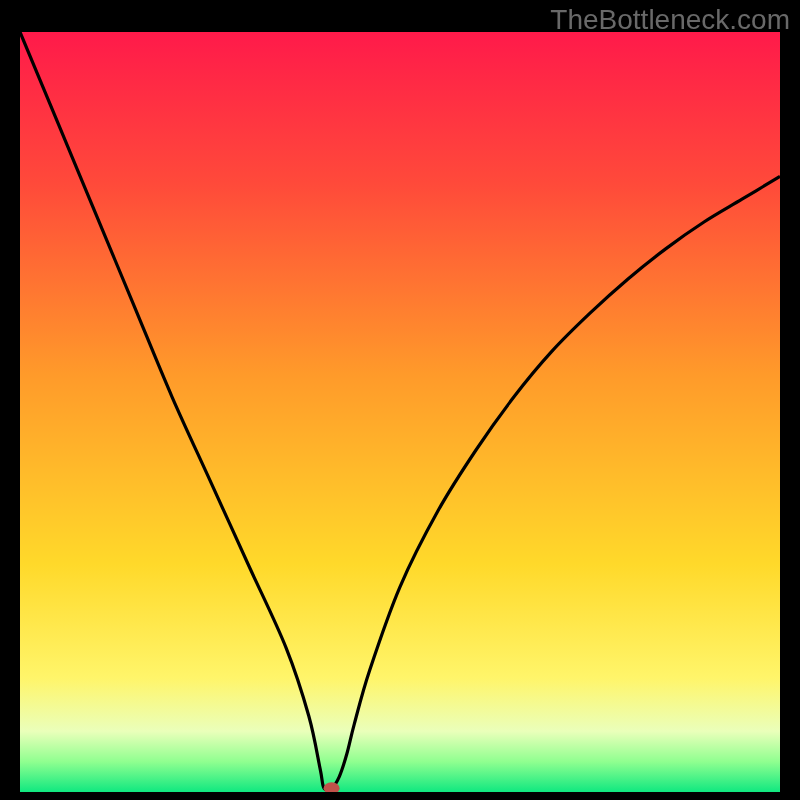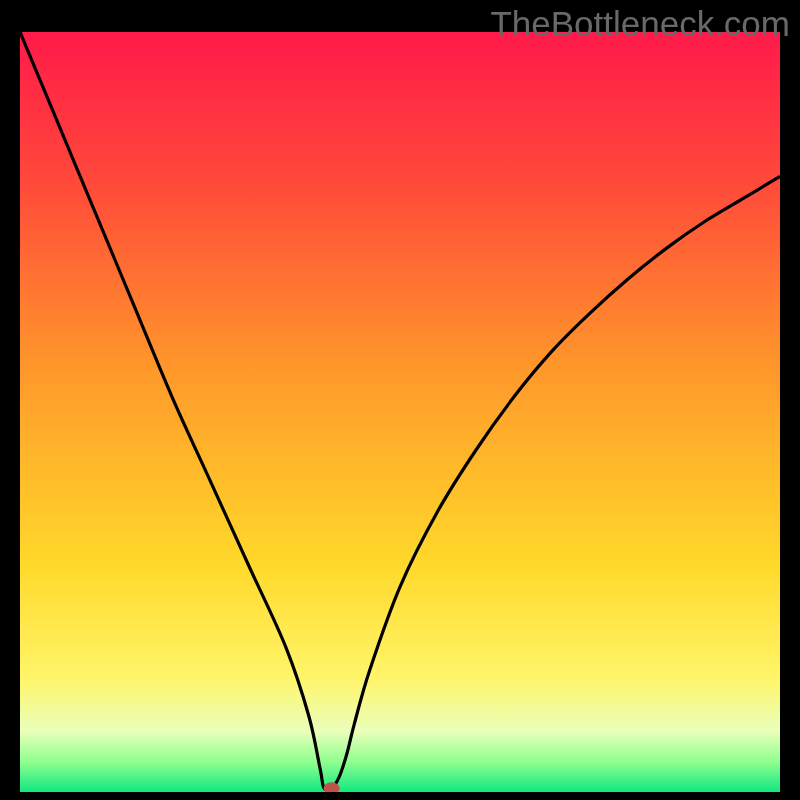--- a/index.html
+++ b/index.html
@@ -15,21 +15,21 @@
     position: relative;
     width: 800px;
     height: 800px;
     background: #000;
   }
   .watermark {
     position: absolute;
     top: 4px;
     right: 10px;
     color: #696969;
-    font-size: 35px;
+    font-size: 28px;
     font-weight: 500;
     letter-spacing: 0px;
     z-index: 10;
   }
   .plot-outer {
     position: absolute;
     left: 20px;
     top: 32px;
     width: 760px;
     height: 760px;

